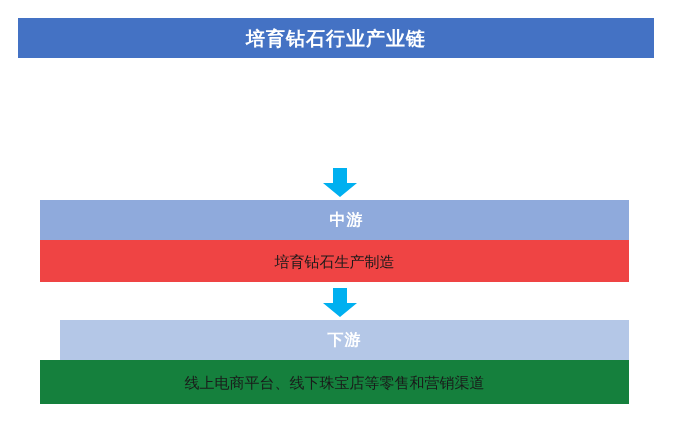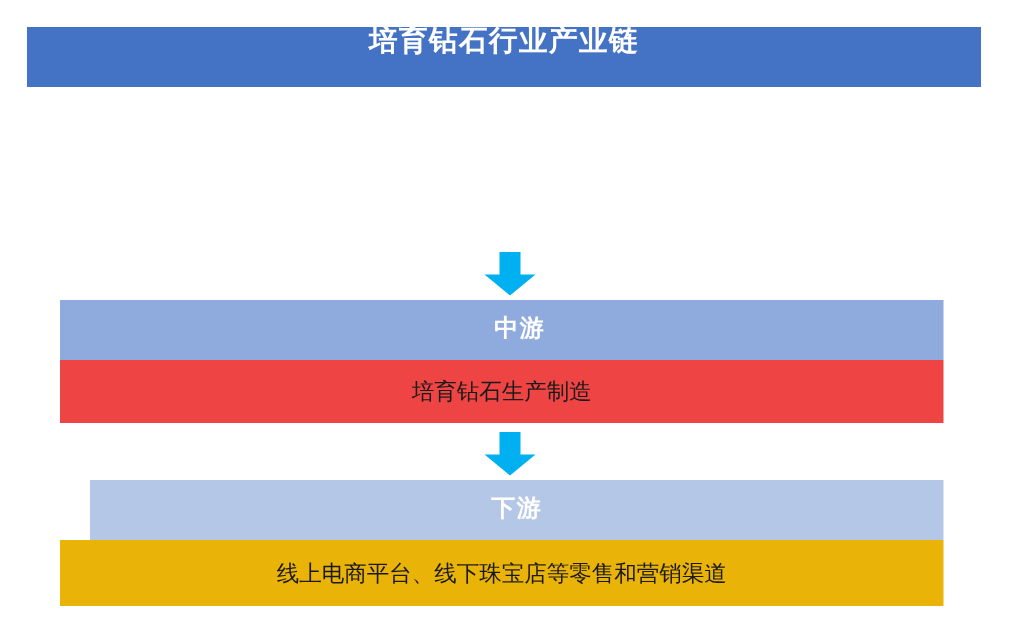--- a/index.html
+++ b/index.html
@@ -21,20 +21,21 @@
   }
 
   
   .title-bar {
     position: absolute;
     left: 18px;
     top: 18px;
     width: 636px;
     height: 40px;
     display: flex;
+    align-items: center;
     justify-content: center;
     box-sizing: border-box;
   }
   .title-bar-text {
     color: #ffffff;
     font-size: 19px;
     font-weight: bold;
     letter-spacing: 1px;
     line-height: 1;
   }
@@ -117,18 +118,18 @@
   <div class="arrow arrow-2">
     <svg viewBox="0 0 36 30" xmlns="http://www.w3.org/2000/svg">
       <polygon points="11,0 25,0 25,15 35,15 18,29 1,15 11,15" style="fill: rgb(0, 176, 240);"></polygon>
     </svg>
   </div>
 
   <div class="stage stage-downstream">
     <div class="stage-header" style="background-color: rgb(180, 199, 231); margin-left: 20px;">
       <span class="stage-header-text">下游</span>
     </div>
-    <div class="stage-body" style="background-color: #eab308;">
+    <div class="stage-body" style="background-color: #15803d;">
       <span class="stage-body-text">线上电商平台、线下珠宝店等零售和营销渠道</span>
     </div>
   </div>
 
 </div>
 
 </body></html>

